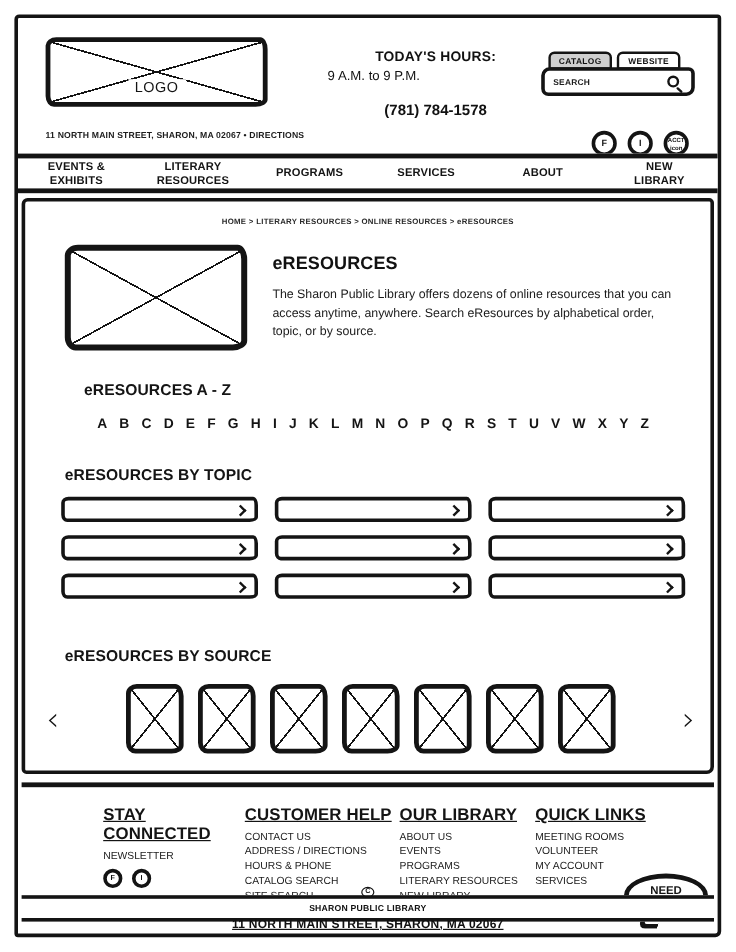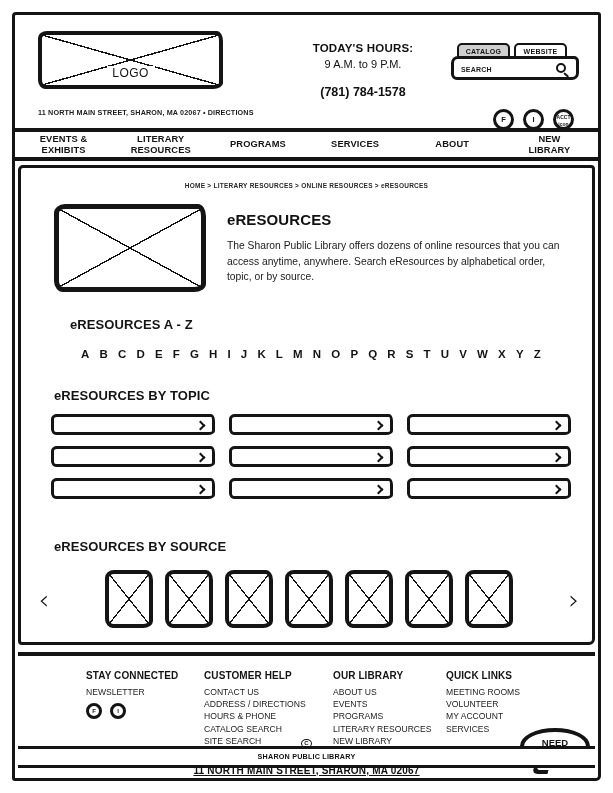--- a/index.html
+++ b/index.html
@@ -93,21 +93,21 @@
     width: 180px;
     text-align: center;
     font-size: 11.5px;
     font-weight: bold;
     letter-spacing: 0.2px;
   }
   .hours-value {
     position: absolute;
     left: 258px; top: 43px;
     width: 180px;
-    text-align: center;
+    text-align: left;
     font-size: 11px;
   }
   .phone {
     position: absolute;
     left: 258px; top: 70px;
     width: 180px;
     text-align: center;
     font-size: 12.5px;
     font-weight: bold;
   }
@@ -363,25 +363,26 @@
     width: 577px; height: 94px;
     border-top: 4px solid #141414;
     box-sizing: border-box;
   }
   .fcol { position: absolute; top: 14px; }
   .fcol.c1 { left: 68px; width: 110px; }
   .fcol.c2 { left: 186px; width: 125px; }
   .fcol.c3 { left: 315px; width: 118px; }
   .fcol.c4 { left: 428px; width: 120px; }
   .fhead {
-    font-size: 10px;
+    font-size: 14px;
     font-weight: bold;
     letter-spacing: 0.1px;
     margin-bottom: 5px;
     color: #141414;
+    text-decoration: underline;
   }
   .flink {
     font-size: 8.6px;
     line-height: 12.2px;
     color: #1c1c1c;
     cursor: pointer;
   }
   .fsocial {
     margin-top: 5px;
     display: flex;

